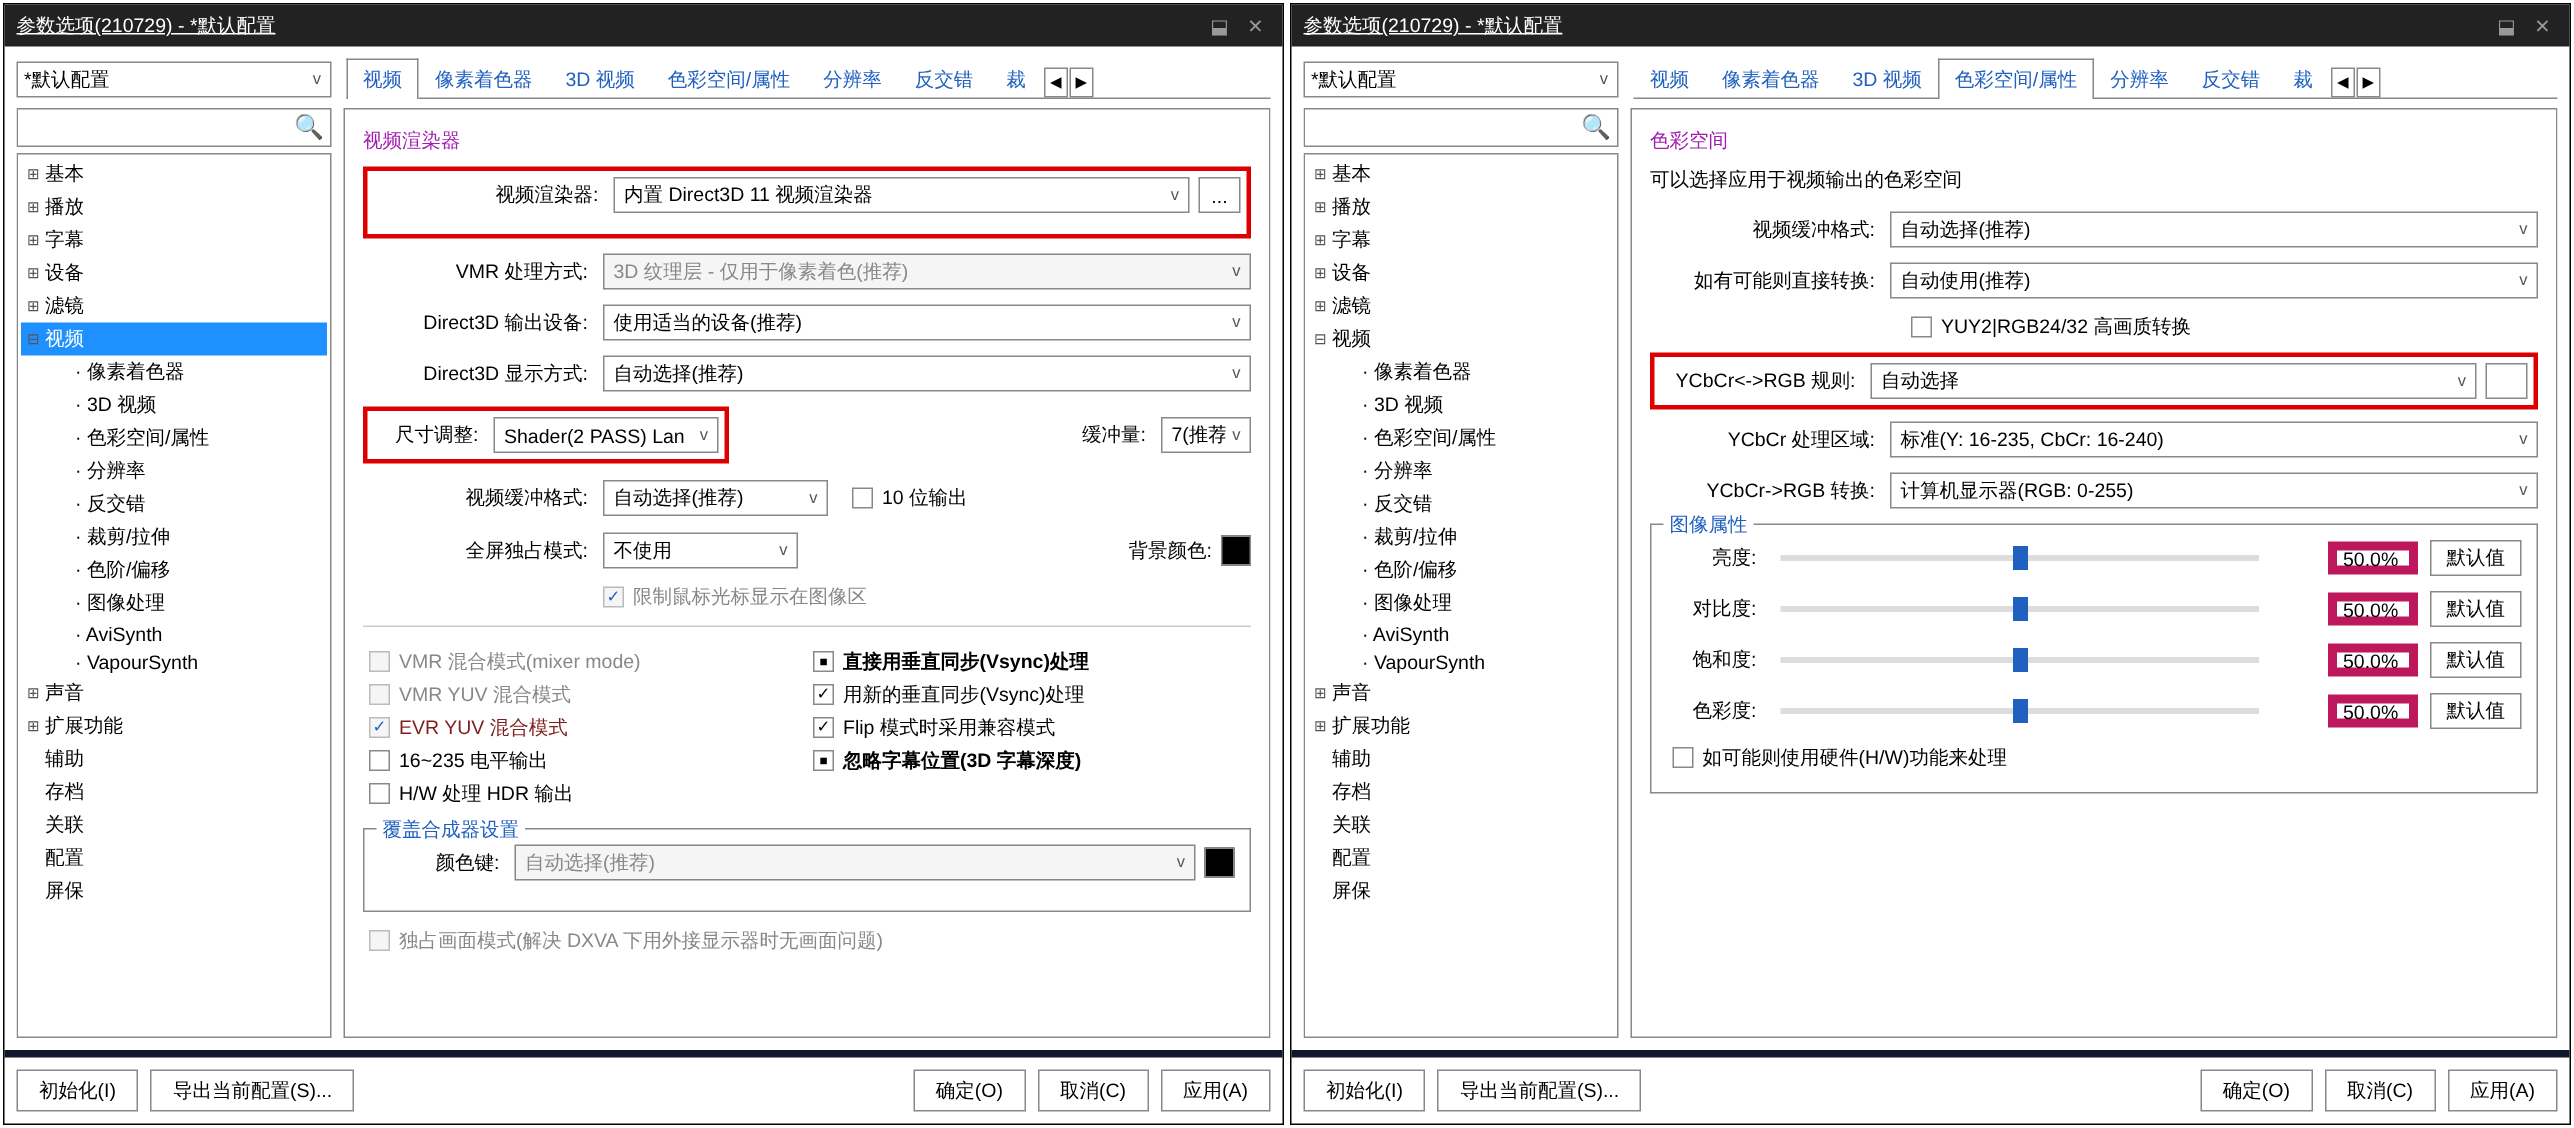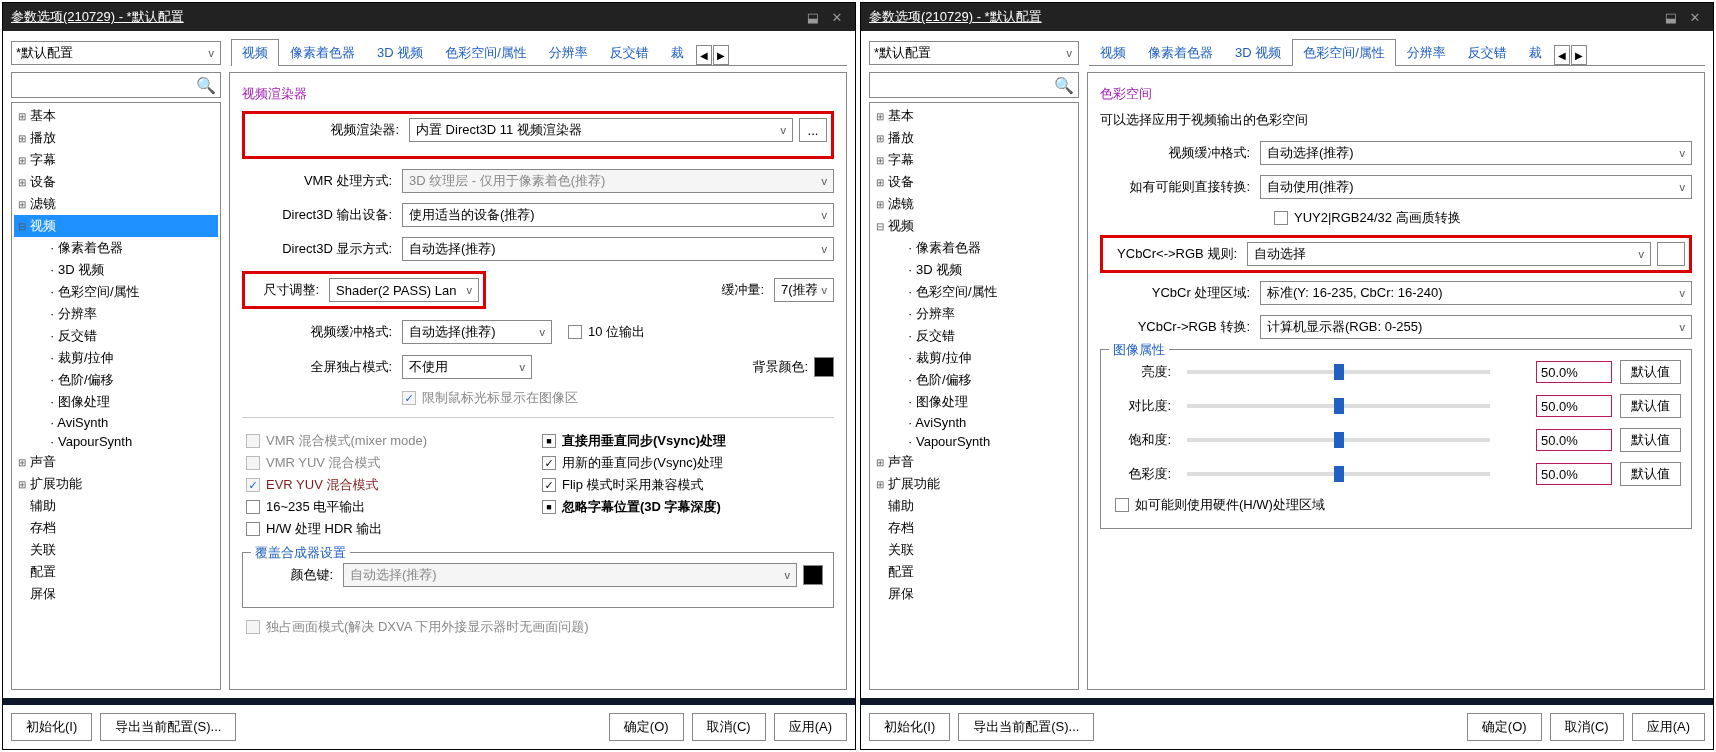--- a/index.html
+++ b/index.html
@@ -46,23 +46,23 @@
 .color-swatch { width: 20px; height: 20px; border: 1px solid #888; background: #000; }
 .divider { border-top: 1px solid #ccc; margin: 10px 0; }
 .two-col { display: flex; }
 .two-col > div { flex: 1; }
 .fieldset { border: 1px solid #888; padding: 10px; margin-top: 10px; position: relative; }
 .fieldset-title { position: absolute; top: -9px; left: 8px; background: #fff; padding: 0 4px; color: #2060c0; }
 .slider-row { display: flex; align-items: center; margin-bottom: 10px; gap: 8px; }
 .slider-label { width: 60px; text-align: right; }
 .slider-track { flex: 1; height: 4px; background: #ddd; position: relative; margin: 0 8px; }
 .slider-thumb { position: absolute; top: -6px; left: 50%; width: 10px; height: 16px; background: #2060c0; transform: translateX(-50%); }
-.slider-val { width: 76px; border: 1px solid #be185d; height: 22px; padding: 0 4px; display: flex; align-items: center; margin-left: 30px; }
+.slider-val { width: 60px; border: 6px solid #be185d; height: 22px; padding: 0 4px; display: flex; align-items: center; margin-left: 30px; }
 .slider-btn { border: 1px solid #888; padding: 2px 10px; cursor: pointer; }
-.footer { display: flex; padding: 8px; border-top: 7px solid #0f172a; gap: 8px; }
+.footer { display: flex; padding: 8px; border-top: 5px solid #0f172a; gap: 8px; }
 .footer-btn { border: 1px solid #888; padding: 4px 14px; cursor: pointer; background: #fff; }
 .footer-spacer { flex: 1; }
 </style>
 </head>
 <body>
 
 <div class="window">
   <div class="titlebar">
     <span class="titlebar-text">参数选项(210729) - *默认配置</span>
     <div class="titlebar-btns">
@@ -568,21 +568,21 @@
                 <div class="slider-label">色彩度:</div>
   <div class="slider-track">
                   <div class="slider-thumb"></div>
                 </div>
   <div class="slider-val">50.0%</div>
   <div class="slider-btn">默认值</div>
               </div>
             </div>
           <div class="checkbox-row" style="margin-top:10px">
               <div class="check"></div>
-              <span>如可能则使用硬件(H/W)处理区域</span>
+              <span>如可能则使用硬件(H/W)功能来处理</span>
             </div>
         </div>
       </div>
     </div>
   </div>
   <div class="footer">
     <div class="footer-btn">初始化(I)</div>
     <div class="footer-btn">导出当前配置(S)...</div>
     <div class="footer-spacer"></div>
     <div class="footer-btn">确定(O)</div>

